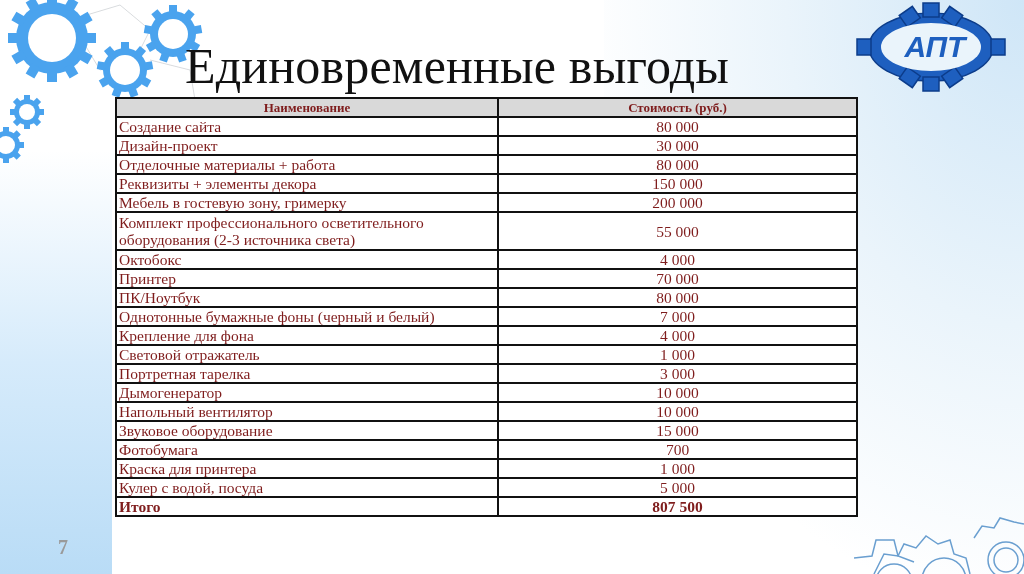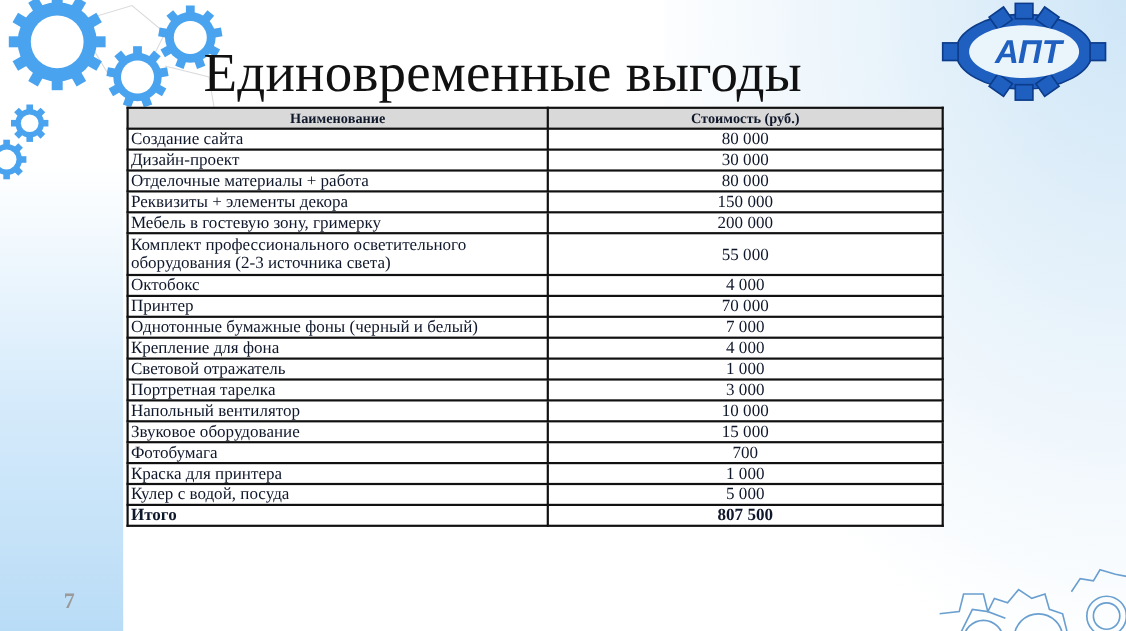--- a/index.html
+++ b/index.html
@@ -23,21 +23,21 @@
       position: absolute; left: 0; width: 914px; top: 38px; text-align: center;
       font-size: 50px; line-height: 56px; color: #111; letter-spacing: 0.2px;
     }
     .page-num {
       position: absolute; left: 58px; top: 536px; font-size: 20px; color: #9a9a9a;
       font-weight: bold;
     }
     table.cost {
       position: absolute; left: 115px; top: 97px; width: 743px;
       border-collapse: collapse; background: #ffffff;
-      font-size: 15.5px; color: #0f172a;
+      font-size: 15.5px; color: #7f1d1d;
     }
     table.cost td, table.cost th {
       border: 2px solid #111; padding: 0 2px; line-height: 17px; height: 17px;
     }
     table.cost th {
       background: #d9d9d9; font-weight: bold; font-size: 13px; text-align: center;
     }
     table.cost td.name { width: 376px; text-align: left; }
     table.cost td.val { text-align: center; }
     table.cost tr.tall td { height: 36px; }
@@ -205,34 +205,42 @@
       </tr>
     <tr>
         <td class="name">Октобокс</td>
         <td class="val">4 000</td>
       </tr>
     <tr>
         <td class="name">Принтер</td>
         <td class="val">70 000</td>
       </tr>
     <tr>
+        <td class="name">ПК/Ноутбук</td>
+        <td class="val">80 000</td>
+      </tr>
+    <tr>
         <td class="name">Однотонные бумажные фоны (черный и белый)</td>
         <td class="val">7 000</td>
       </tr>
     <tr>
         <td class="name">Крепление для фона</td>
         <td class="val">4 000</td>
       </tr>
     <tr>
         <td class="name">Световой отражатель</td>
         <td class="val">1 000</td>
       </tr>
     <tr>
         <td class="name">Портретная тарелка</td>
         <td class="val">3 000</td>
+      </tr>
+    <tr>
+        <td class="name">Дымогенератор</td>
+        <td class="val">10 000</td>
       </tr>
     <tr>
         <td class="name">Напольный вентилятор</td>
         <td class="val">10 000</td>
       </tr>
     <tr>
         <td class="name">Звуковое оборудование</td>
         <td class="val">15 000</td>
       </tr>
     <tr>

